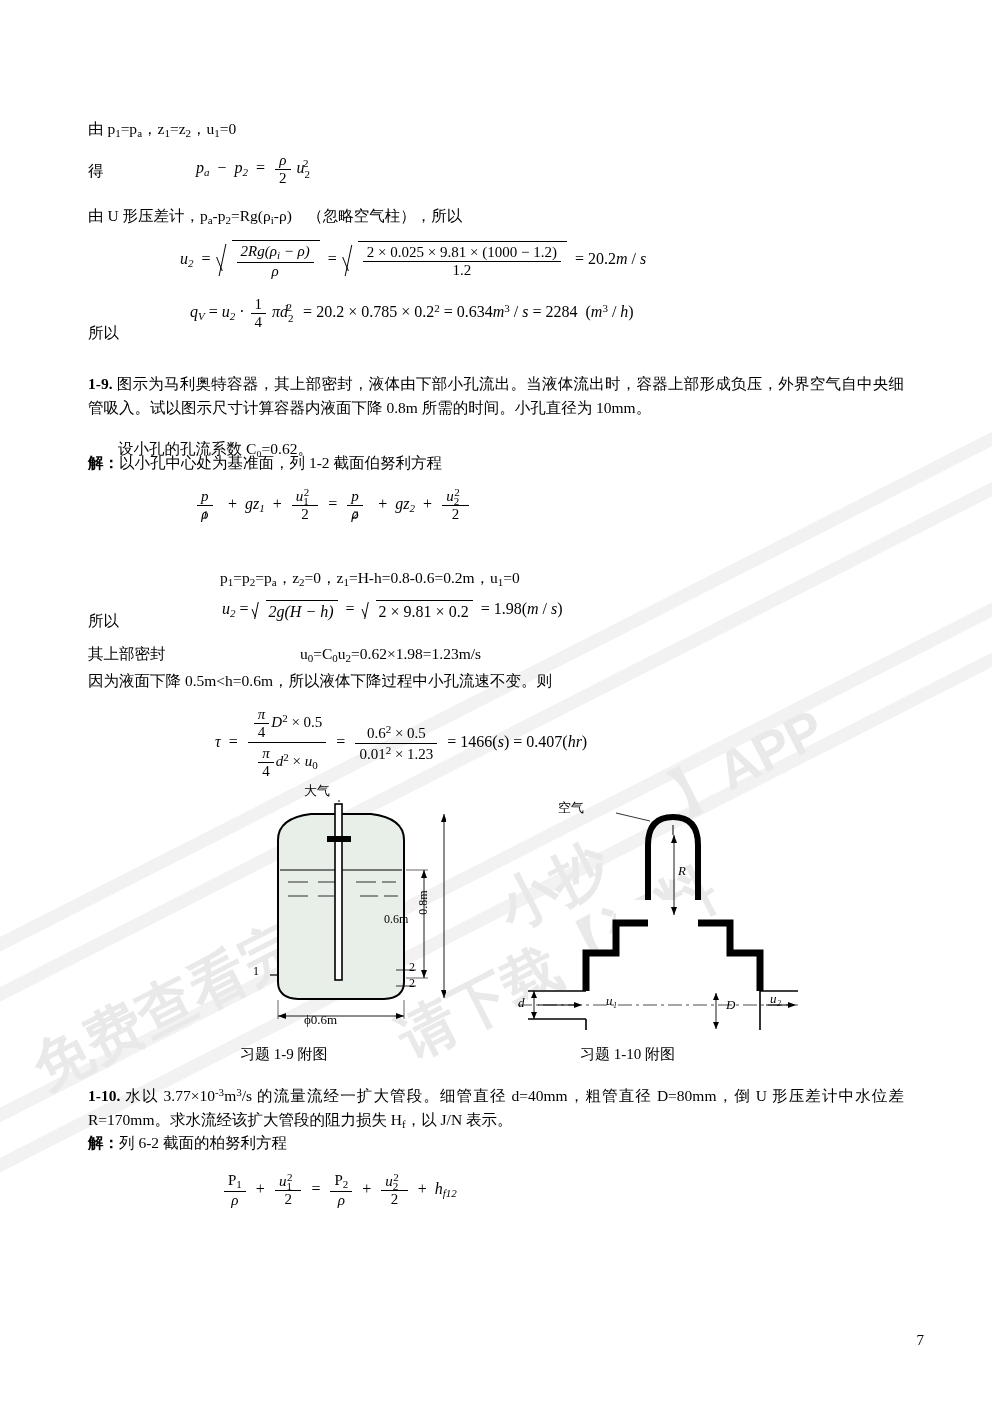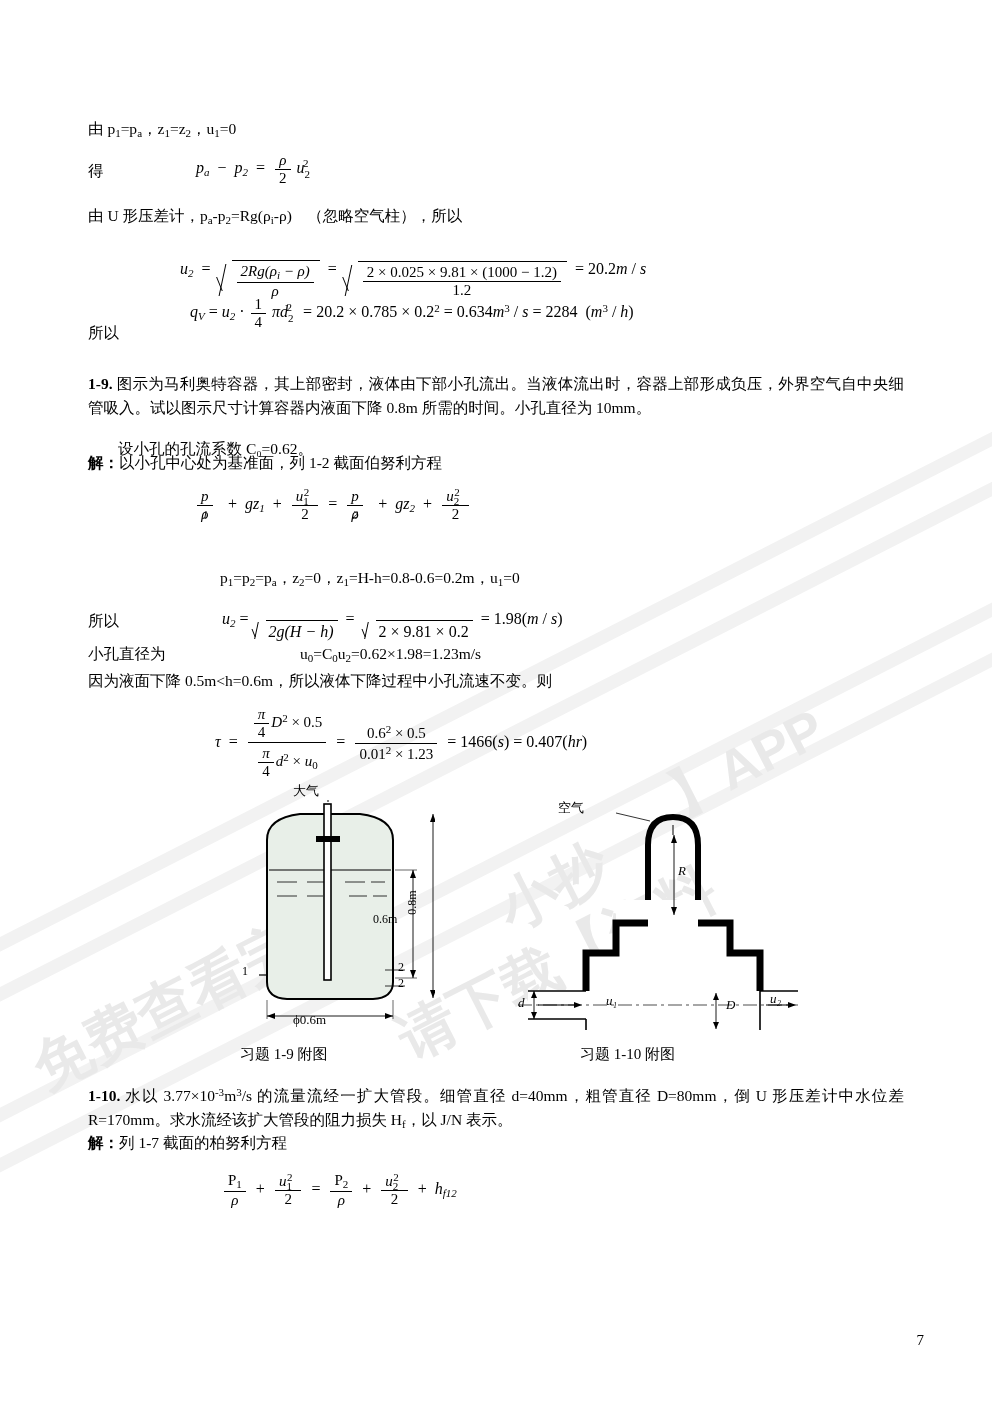--- a/index.html
+++ b/index.html
@@ -85,21 +85,20 @@
     line-height: 1.15;
     margin: 0 2px;
   }
   .frac .num { display: block; padding: 0 4px; }
   .frac .den { display: block; border-top: 1.1px solid #000; padding: 0 4px; }
   .sqrt {
     display: inline-block;
     vertical-align: middle;
     position: relative;
     padding-left: 13px;
-    margin-top: 20px;
   }
   .sqrt::before {
     content: "";
     position: absolute;
     left: 3px; top: 10%;
     width: 8px; height: 80%;
     border-left: 1.2px solid #000;
     transform: skewX(-12deg);
   }
   .sqrt::after {
@@ -213,39 +212,39 @@
 
     <div class="line" style="left:88px; top:610px;">所以</div>
     <div class="eq" style="left:222px; top:600px;">
       <span class="math">u</span><span class="sub math">2</span> =
       <span class="sqrt"><span class="bar"><span class="math">2g(H − h)</span></span></span>
       &nbsp;=&nbsp;
       <span class="sqrt"><span class="bar">2 × 9.81 × 0.2</span></span>
       &nbsp;= 1.98(<span class="math">m</span> / <span class="math">s</span>)
     </div>
 
-    <div class="line" style="left:88px; top:643px;">小孔直径为</div>
+    <div class="line" style="left:88px; top:643px;">其上部密封</div>
     <div class="line" style="left:300px; top:643px;">
       u<span class="sub">0</span>=C<span class="sub">0</span>u<span class="sub">2</span>=0.62×1.98=1.23m/s
     </div>
 
     <div class="line" style="left:88px; top:670px;">因为液面下降 0.5m&lt;h=0.6m，所以液体下降过程中小孔流速不变。则</div>
 
     <div class="eq" style="left:215px; top:706px;">
       <span class="math">τ</span> &nbsp;=&nbsp;
       <span class="frac" style="font-size:15px;">
         <span class="num"><span class="frac"><span class="num math">π</span><span class="den">4</span></span><span class="math">D</span><span class="sup">2</span> × 0.5</span>
         <span class="den" style="padding-top:2px;"><span class="frac"><span class="num math">π</span><span class="den">4</span></span><span class="math">d</span><span class="sup">2</span> × <span class="math">u</span><span class="sub">0</span></span>
       </span>
       &nbsp;=&nbsp;
       <span class="frac"><span class="num">0.6<span class="sup">2</span> × 0.5</span><span class="den">0.01<span class="sup">2</span> × 1.23</span></span>
       &nbsp;= 1466(<span class="math">s</span>) = 0.407(<span class="math">hr</span>)
     </div>
 
-    <div style="position:absolute; left:245px; top:800px;">
+    <div style="position:absolute; left:256px; top:800px;">
       <svg width="190" height="230" viewBox="0 0 190 230" xmlns="http://www.w3.org/2000/svg">
 
         <path d="M22,40 Q22,18 55,14 L115,14 Q148,18 148,40 L148,182 Q148,198 128,199 L42,199 Q22,198 22,182 Z" fill="#e8efe8" stroke="#000" stroke-width="2"></path>
 
         <line x1="24" y1="70" x2="146" y2="70" stroke="#000" stroke-width="1.2"></line>
 
         <g stroke="#000" stroke-width="0.8">
           <line x1="32" y1="82" x2="52" y2="82"></line>
           <line x1="62" y1="82" x2="82" y2="82"></line>
           <line x1="100" y1="82" x2="120" y2="82"></line>
@@ -342,21 +341,21 @@
       <div style="position:absolute; left:272px; top:196px; font-size:13px; font-style:italic;">u₂</div>
     </div>
     <div class="fig-caption" style="left:580px; top:1045px; width:200px;">习题 1-10 附图</div>
 
     <div class="para" style="left:88px; top:1080px; width:816px; text-align:justify;">
       <span class="bold">1-10.</span>
       <span>水以 3.77×10<span class="sup">-3</span>m<span class="sup">3</span>/s 的流量流经一扩大管段。细管直径 d=40mm，粗管直径 D=80mm，倒 U 形压差计中水位差 R=170mm。求水流经该扩大管段的阻力损失 H<span class="sub">f</span>，以 J/N 表示。</span>
     </div>
 
     <div class="para" style="left:88px; top:1131px;">
-      <span class="bold">解：</span><span>列 1-7 截面的柏努利方程</span>
+      <span class="bold">解：</span><span>列 6-2 截面的柏努利方程</span>
     </div>
 
     <div class="eq" style="left:222px; top:1172px;">
       <span class="frac"><span class="num">P<span class="sub">1</span></span><span class="den math">ρ</span></span>
       &nbsp;+&nbsp;
       <span class="frac"><span class="num"><span class="math">u</span><span style="font-size:11px;position:relative;top:4px;">1</span><span style="font-size:11px;position:relative;top:-5px;left:-5px;">2</span></span><span class="den">2</span></span>
       &nbsp;=&nbsp;
       <span class="frac"><span class="num">P<span class="sub">2</span></span><span class="den math">ρ</span></span>
       &nbsp;+&nbsp;
       <span class="frac"><span class="num"><span class="math">u</span><span style="font-size:11px;position:relative;top:4px;">2</span><span style="font-size:11px;position:relative;top:-5px;left:-5px;">2</span></span><span class="den">2</span></span>

